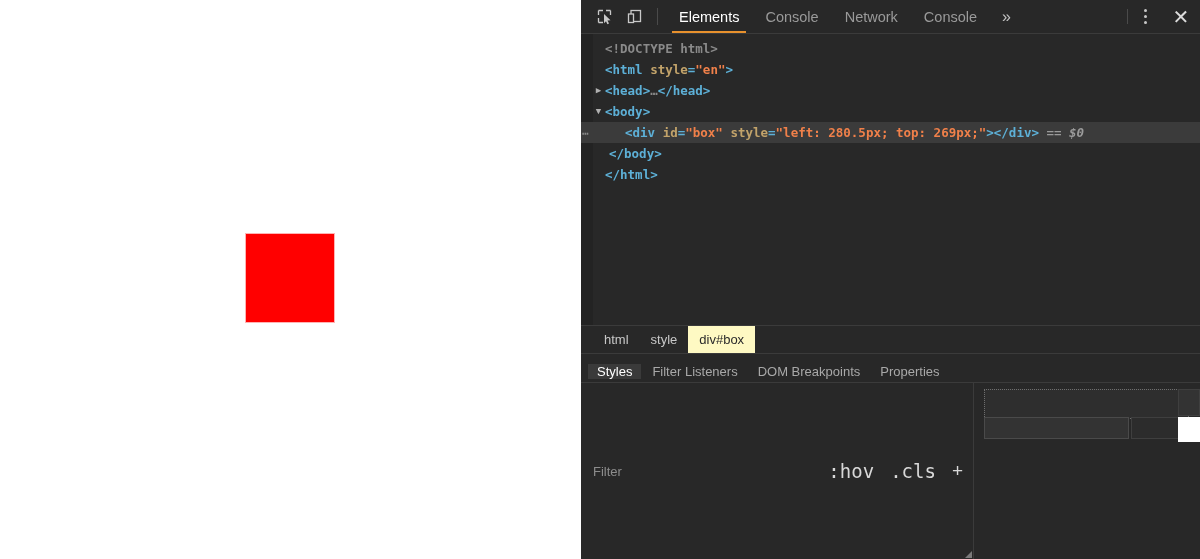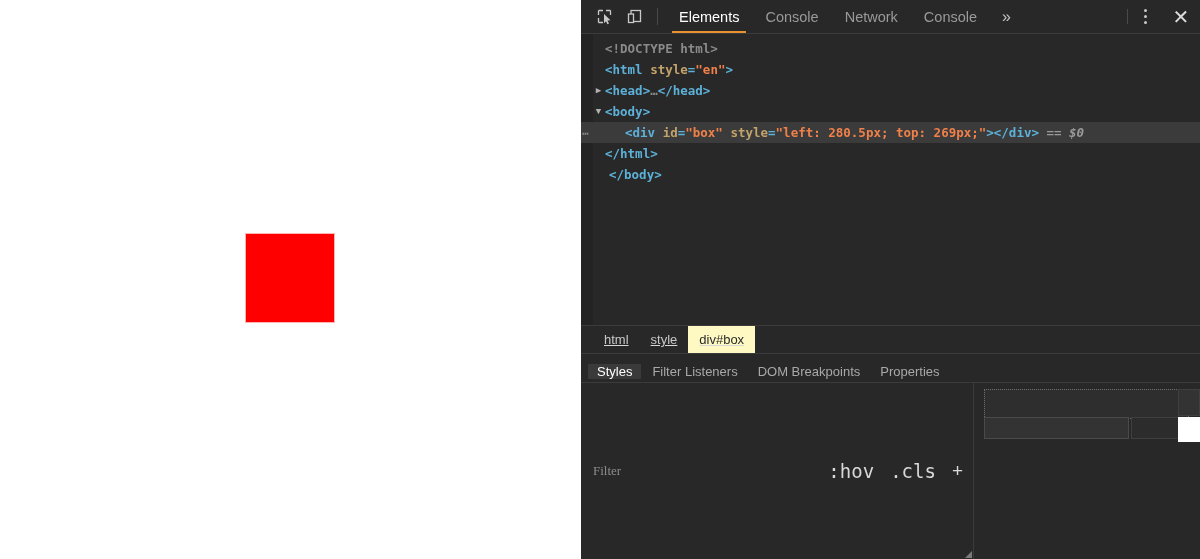--- a/index.html
+++ b/index.html
@@ -123,21 +123,20 @@
   .c-dollar  { color:#9b9b9b; font-style:italic; }
 
   
   .breadcrumb {
     flex:0 0 28px; height:28px;
     display:flex; align-items:stretch;
     background:#282828;
     border-top:1px solid #3b3b3b;
     padding-left:12px;
     font-size:13px;
-    text-decoration:underline;
   }
   .crumb {
     display:flex; align-items:center;
     padding:0 11px;
     color:#c8c8c8;
     cursor:pointer;
   }
   .crumb.active {
     background:#fef9c3;
     color:#2a2a2a;
@@ -173,21 +172,21 @@
     position:relative;
     flex:0 0 393px;
     display:flex; align-items:center;
     border-right:1px solid #3b3b3b;
     padding-left:12px;
   }
   .filter-input {
     flex:1 1 auto;
     background:transparent; border:none; outline:none;
     color:#d8d8d8; font-size:13px;
-    font-family:Liberation Serif, serif;
+    font-family:Liberation Sans, sans-serif;
   }
   .filter-input::placeholder { color:#8d8d8d; }
   .hov-btn, .cls-btn {
     font-family:"DejaVu Sans Mono", monospace;
     font-size:19px; color:#d8d8d8;
     padding:0 8px; cursor:pointer;
   }
   .plus-btn {
     font-size:19px; color:#d8d8d8; padding:0 10px 2px 8px;
     cursor:pointer; line-height:1;
@@ -291,22 +290,22 @@
       </div>
     </div>
 
     <div class="dom-tree" id="dom-tree">
       <div class="gutter"></div>
     <div class="dom-row"><span class="tri"></span><span class="c-doctype">&lt;!DOCTYPE html&gt;</span></div>
         <div class="dom-row"><span class="tri"></span><span class="c-tag">&lt;html </span><span class="c-attr">style</span><span class="c-punct">=</span><span class="c-val">"en"</span><span class="c-tag">&gt;</span></div>
         <div class="dom-row"><span class="tri">▶</span><span class="c-tag">&lt;head&gt;</span><span class="c-doctype">…</span><span class="c-tag">&lt;/head&gt;</span></div>
         <div class="dom-row"><span class="tri">▼</span><span class="c-tag">&lt;body&gt;</span></div>
         <div class="dom-row selected indent2"><span class="row-gutter-dots">⋯</span><span class="tri"></span><span class="c-tag">&lt;div </span><span class="c-attr">id</span><span class="c-punct">=</span><span class="c-val">"box"</span><span class="c-tag"> </span><span class="c-attr">style</span><span class="c-punct">=</span><span class="c-val">"left: 280.5px; top: 269px;"</span><span class="c-tag">&gt;&lt;/div&gt;</span><span class="c-dollar"> == $0</span></div>
+        <div class="dom-row indent1"><span class="tri"></span><span class="c-tag">&lt;/body&gt;</span></div>
         <div class="dom-row"><span class="tri"></span><span class="c-tag">&lt;/html&gt;</span></div>
-        <div class="dom-row indent1"><span class="tri"></span><span class="c-tag">&lt;/body&gt;</span></div>
       </div>
 
     <div class="breadcrumb" id="breadcrumb">
         <div class="crumb">html</div>
         <div class="crumb">style</div>
         <div class="crumb active">div#box</div>
       </div>
 
     <div class="styles-tabs" id="styles-tabs">
         <div class="stab active">Styles</div>

